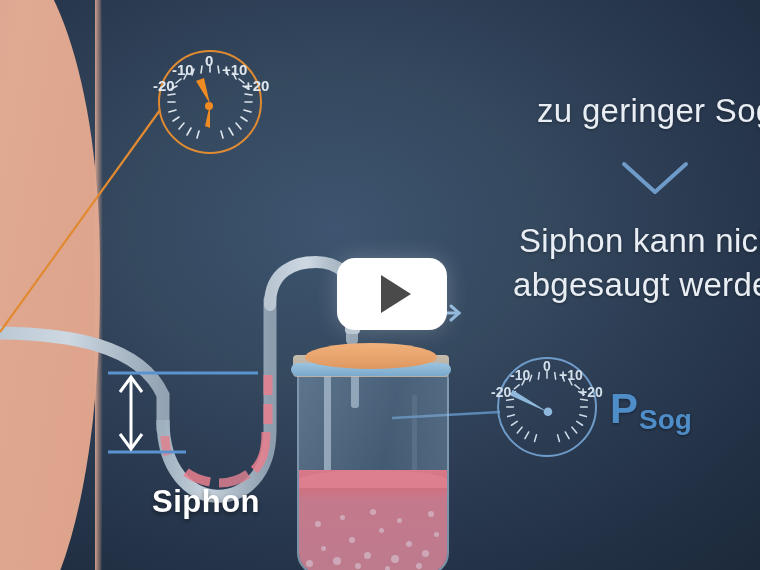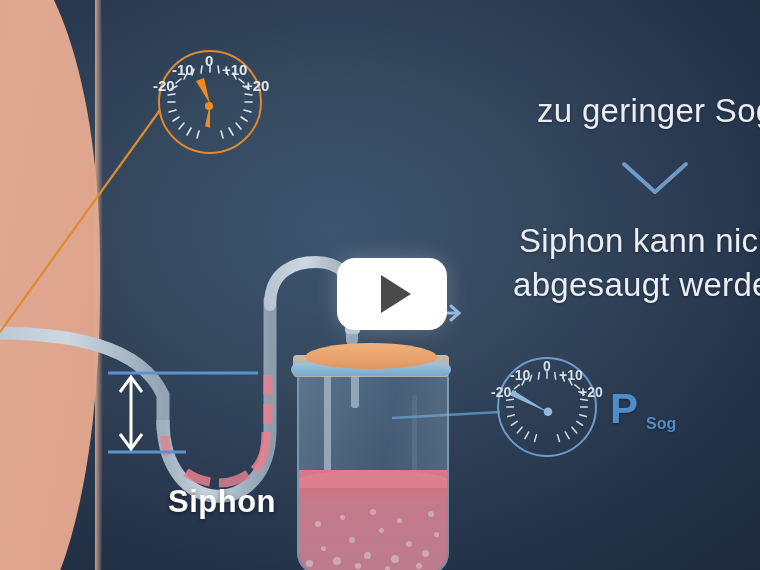--- a/index.html
+++ b/index.html
@@ -82,28 +82,28 @@
   }
 
   
   .lesson-text{
     position:absolute;color:#e9eef4;font-weight:300;
     letter-spacing:.3px;white-space:nowrap;
     text-shadow:0 1px 3px rgba(0,0,0,.35);
   }
   #siphon-label{
     left:152px;top:484px;font-size:31px;font-weight:700;color:#fff;
-    letter-spacing:.5px;text-shadow:0 2px 4px rgba(0,0,0,.45);margin-left:16px;
+    letter-spacing:.5px;text-shadow:0 2px 4px rgba(0,0,0,.45);
   }
   #psog-label{
     left:610px;top:385px;color:#4f8dc9;font-weight:700;
     text-shadow:0 1px 3px rgba(0,0,0,.4);
   }
   #psog-label .p{font-size:42px;}
-  #psog-label .sub{font-size:16px;vertical-align:-6px;margin-left:8px;}
+  #psog-label .sub{font-size:28px;vertical-align:-6px;margin-left:1px;}
 </style>
 </head>
 <body>
 
 <div id="stage">
 
   <div class="abs" id="body-silhouette"></div>
 
   <svg class="layer">
     <defs>

